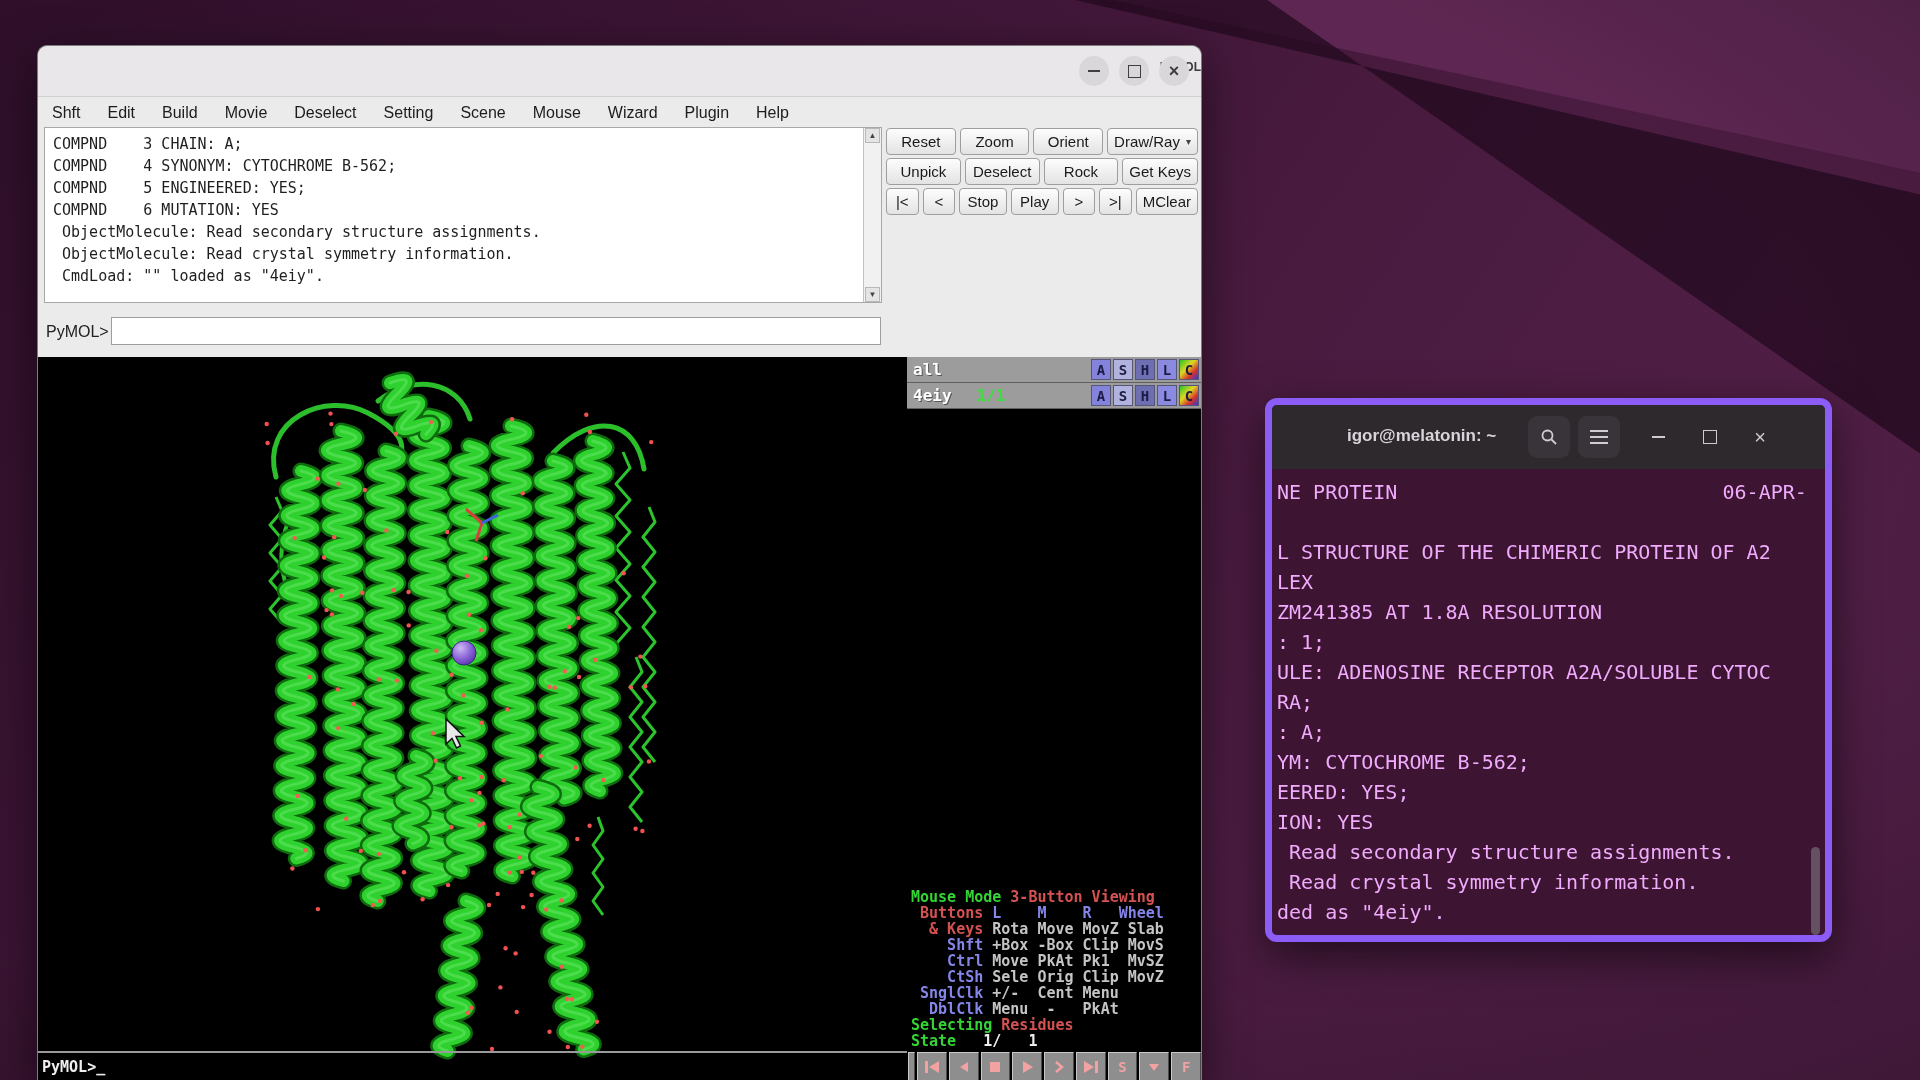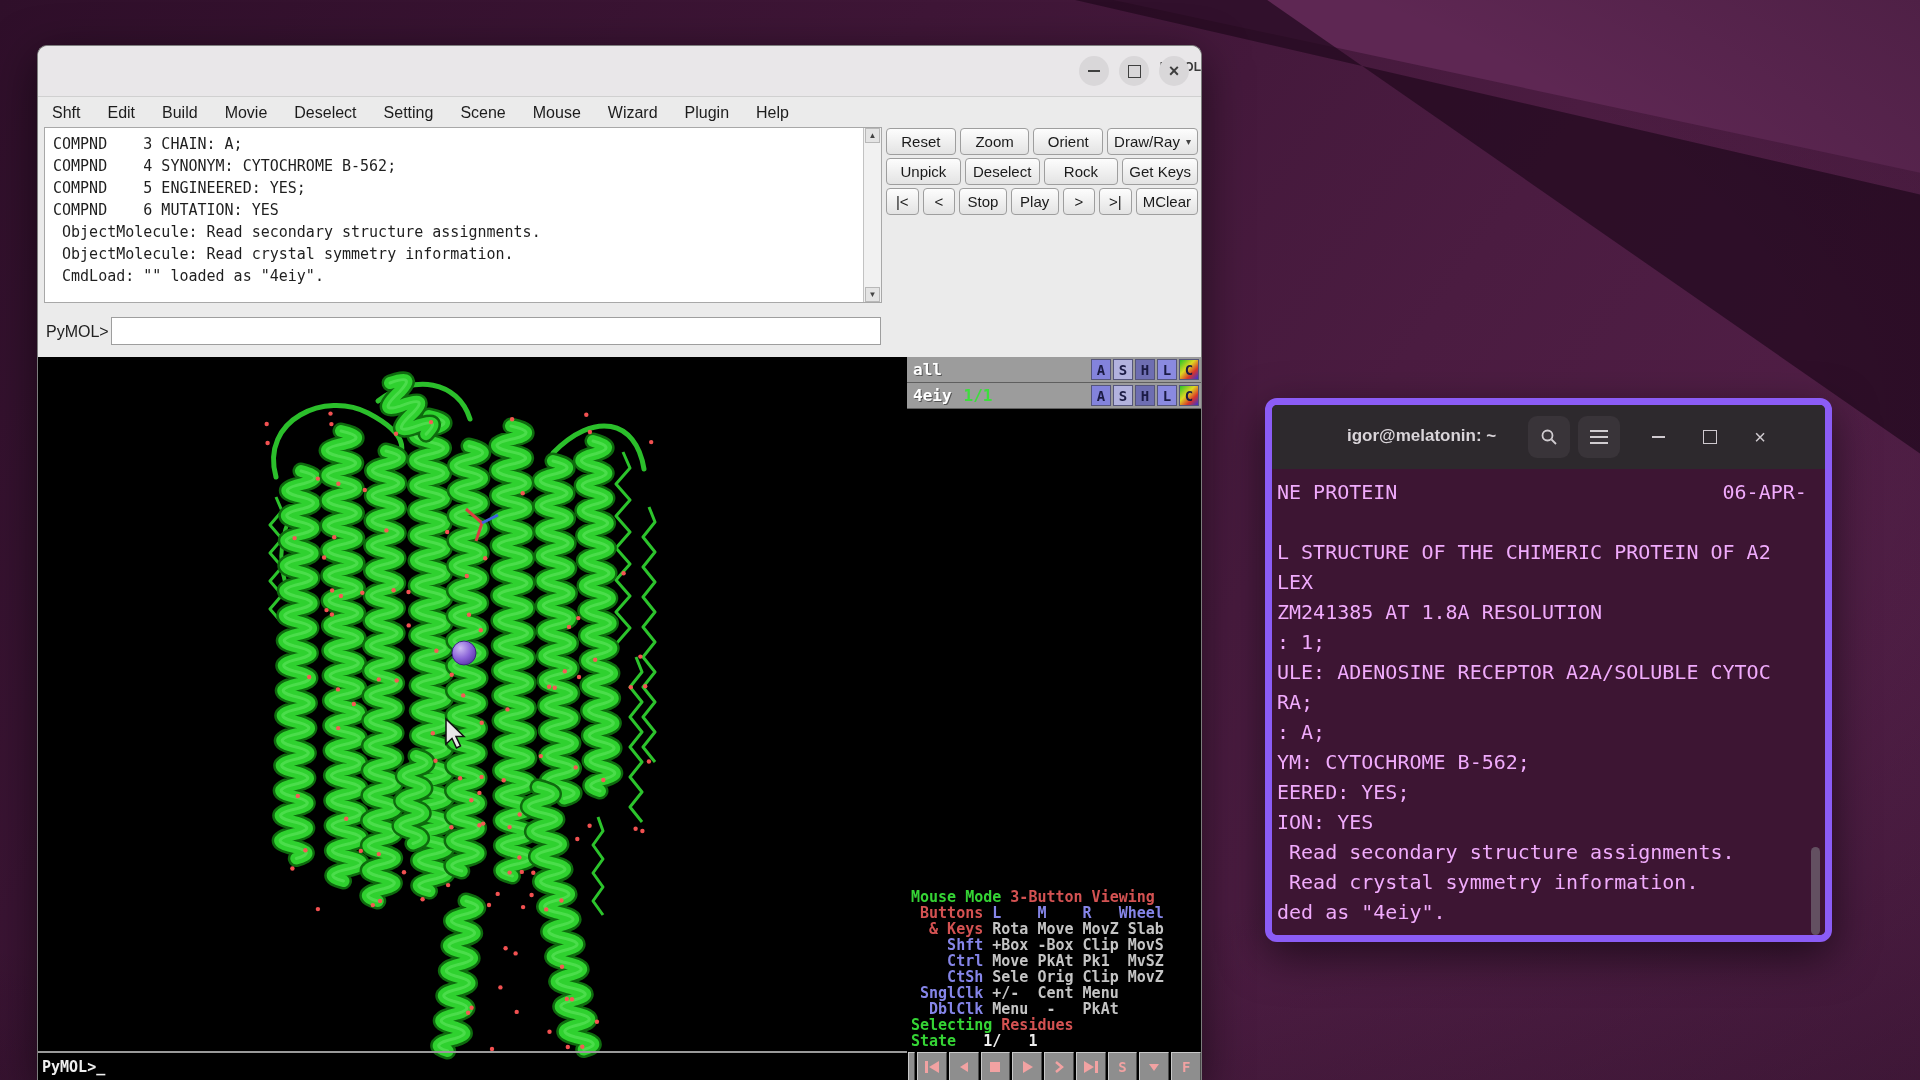--- a/index.html
+++ b/index.html
@@ -55,21 +55,21 @@
     overflow:hidden;}
   #gl-svg{position:absolute;left:0;top:0;}
   .gl-divider{position:absolute;left:0;top:694px;width:869px;height:2px;background:#9a9a9a;}
   .gl-prompt{position:absolute;left:4px;top:701px;
     font:bold 15px "DejaVu Sans Mono",monospace;color:#efefef;}
   .side-panel{position:absolute;left:869px;top:0;width:294px;height:724px;background:#000;}
   .obj-row{position:relative;height:26px;background:#9c9c9c;border-bottom:1px solid #5f5f5f;
     display:flex;align-items:center;box-sizing:border-box;}
   .obj-label{font:bold 16px "DejaVu Sans Mono",monospace;color:#fff;padding-left:6px;
     text-shadow:1px 1px 0 #555;}
-  .obj-state{font:bold 16px "DejaVu Sans Mono",monospace;color:#3ddd3d;margin-left:12px;}
+  .obj-state{font:bold 16px "DejaVu Sans Mono",monospace;color:#3ddd3d;margin-left:25px;}
   .obj-btns{position:absolute;right:2px;top:2px;display:flex;gap:2px;}
   .obj-btn{width:20px;height:21px;display:flex;align-items:center;justify-content:center;
     font:bold 14px "DejaVu Sans Mono",monospace;color:#1b1b44;border:1px solid #55557a;
     box-sizing:border-box;}
   .btn-A{background:#8383dc}.btn-S{background:#b2b2de}.btn-H{background:#6e6eb2}
   .btn-L{background:#8a8ae0}
   .btn-C{background:linear-gradient(135deg,#27c427 0%,#ded823 40%,#d8342a 70%,#3434d8 100%)}
   .mouse-help{position:absolute;left:4px;top:532px;
     font:bold 15px/16px "DejaVu Sans Mono",monospace;white-space:pre;}
   .mh-g{color:#35d435}.mh-r{color:#d45252}.mh-b{color:#8585e8}

